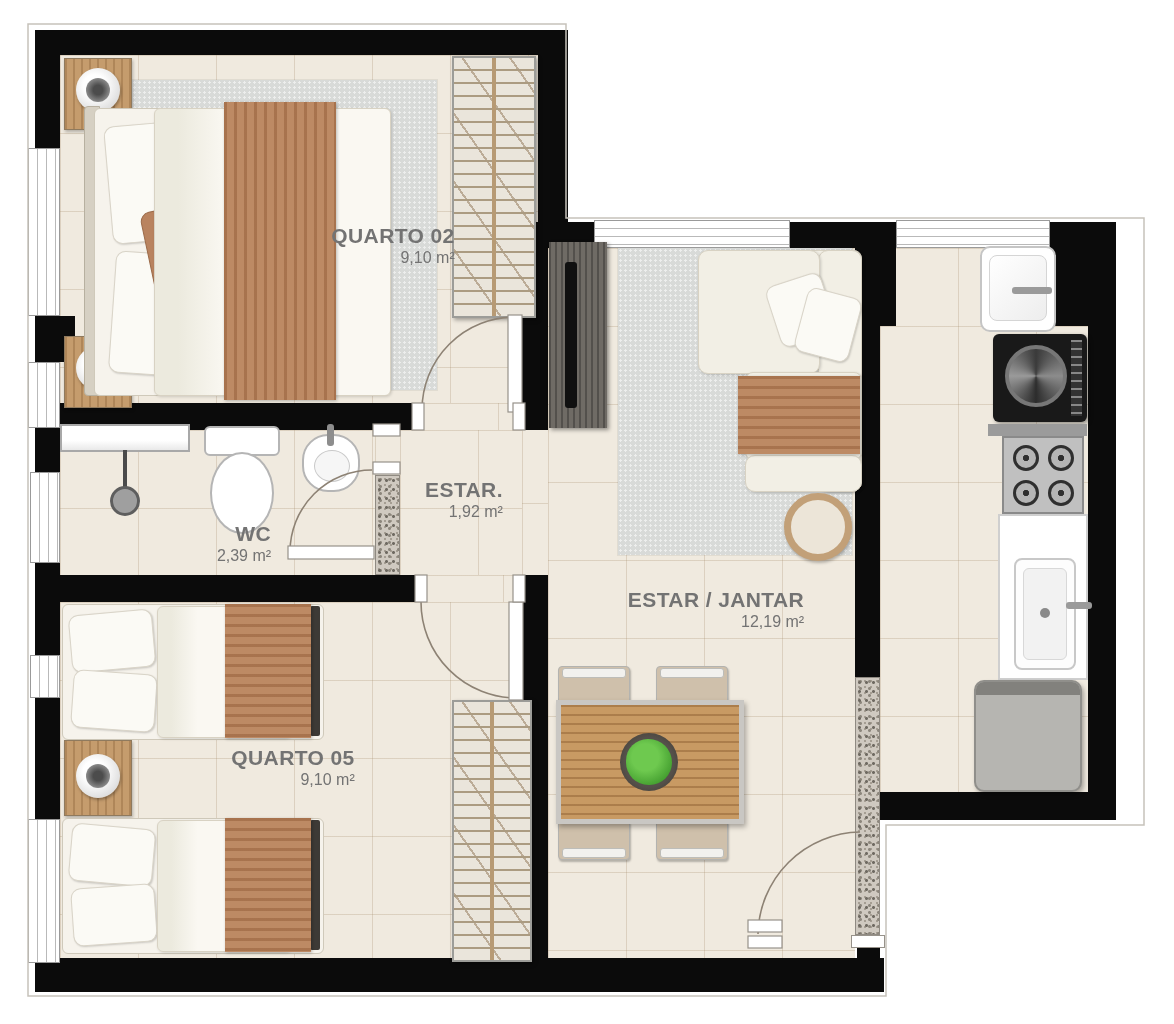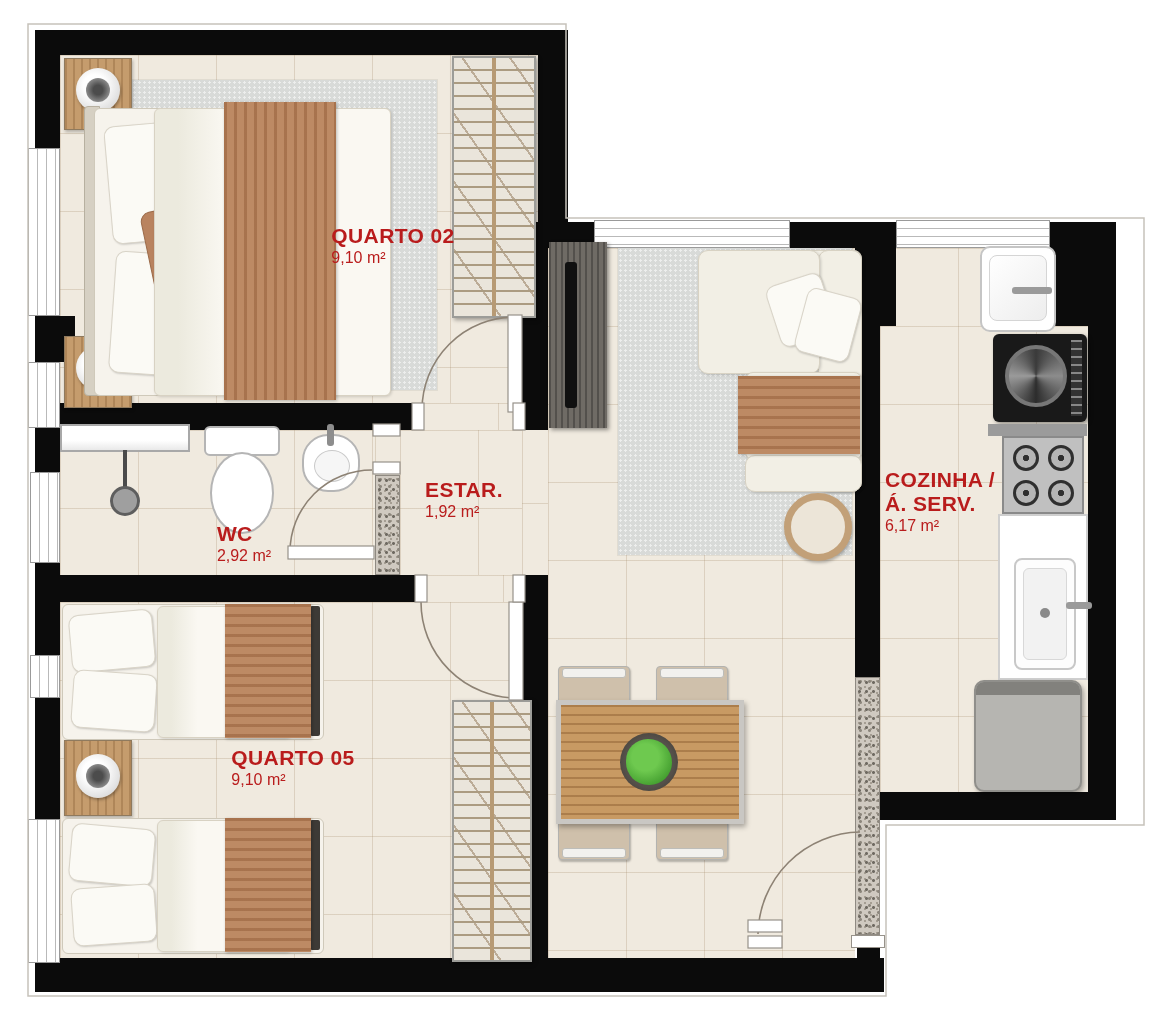--- a/index.html
+++ b/index.html
@@ -41,21 +41,21 @@
      box-shadow:1px 1px 2px rgba(0,0,0,.18);}
   .pillow.accent{background:#b9835f;border-color:#9c6b4a;}
   .duvet{position:absolute;background:linear-gradient(90deg,#eceade 0 10%,#faf8f2 30%);
      border:1px solid #d8d2c3;border-radius:6px;box-shadow:1px 1px 3px rgba(0,0,0,.15);}
   .throw{position:absolute;background-color:#bd8a64;
      background-image:repeating-linear-gradient(90deg,rgba(128,72,36,.35) 0 3px,transparent 3px 10px);
      box-shadow:1px 1px 3px rgba(0,0,0,.25);}
   .throw.h{background-image:repeating-linear-gradient(180deg,rgba(128,72,36,.35) 0 3px,transparent 3px 10px);}
   .cream{position:absolute;background:#f2efe5;border:1px solid #d8d2c3;border-radius:8px;
      box-shadow:1px 1px 3px rgba(0,0,0,.18);}
-  .room-label{position:absolute;transform:translateX(-50%);text-align:left;color:#b91c1c;z-index:30;}
+  .room-label{position:absolute;transform:translateX(-50%);text-align:right;color:#737373;z-index:30;}
   .rname{font-weight:700;font-size:21px;letter-spacing:.4px;white-space:nowrap;}
   .rarea{font-size:16px;margin-top:1px;}
   .fixture{position:absolute;background:#ffffff;border:2px solid #b5b5b5;box-sizing:border-box;}
   .chair{position:absolute;background:#cfc0ab;border:1px solid #b3b3b0;border-radius:4px;
      box-shadow:1px 2px 2px rgba(0,0,0,.25);}
   .chair .back{position:absolute;left:4%;width:92%;height:10px;background:#f2f1ee;border:1px solid #bdbdb9;
      box-sizing:border-box;border-radius:3px;}
   svg.overlay{position:absolute;left:0;top:0;z-index:25;}
   .arc{stroke:#8d8274;stroke-width:1.6;fill:none;}
   .leaf{fill:#ffffff;stroke:#97928a;stroke-width:1.2;}
@@ -237,29 +237,28 @@
     <rect class="leaf" x="373" y="424" width="27" height="12"></rect>
     <rect class="leaf" x="373" y="462" width="27" height="12"></rect>
   </svg>
 
   <div class="room-label" style="left:393px;top:224px;">
     <div class="rname">QUARTO 02</div>
     <div class="rarea">9,10 m²</div>
   </div>
   <div class="room-label" style="left:244px;top:522px;">
     <div class="rname">WC</div>
-    <div class="rarea">2,92 m²</div>
+    <div class="rarea">2,39 m²</div>
   </div>
   <div class="room-label" style="left:464px;top:478px;">
     <div class="rname">ESTAR.</div>
     <div class="rarea">1,92 m²</div>
   </div>
-  <div class="room-label" style="left:940px;top:468px;">
-    <div class="rname">COZINHA /</div>
-    <div class="rname">Á. SERV.</div>
-    <div class="rarea">6,17 m²</div>
+  <div class="room-label" style="left:716px;top:588px;">
+    <div class="rname">ESTAR / JANTAR</div>
+    <div class="rarea">12,19 m²</div>
   </div>
   <div class="room-label" style="left:293px;top:746px;">
     <div class="rname">QUARTO 05</div>
     <div class="rarea">9,10 m²</div>
   </div>
 
 </div>
 
 </body></html>

